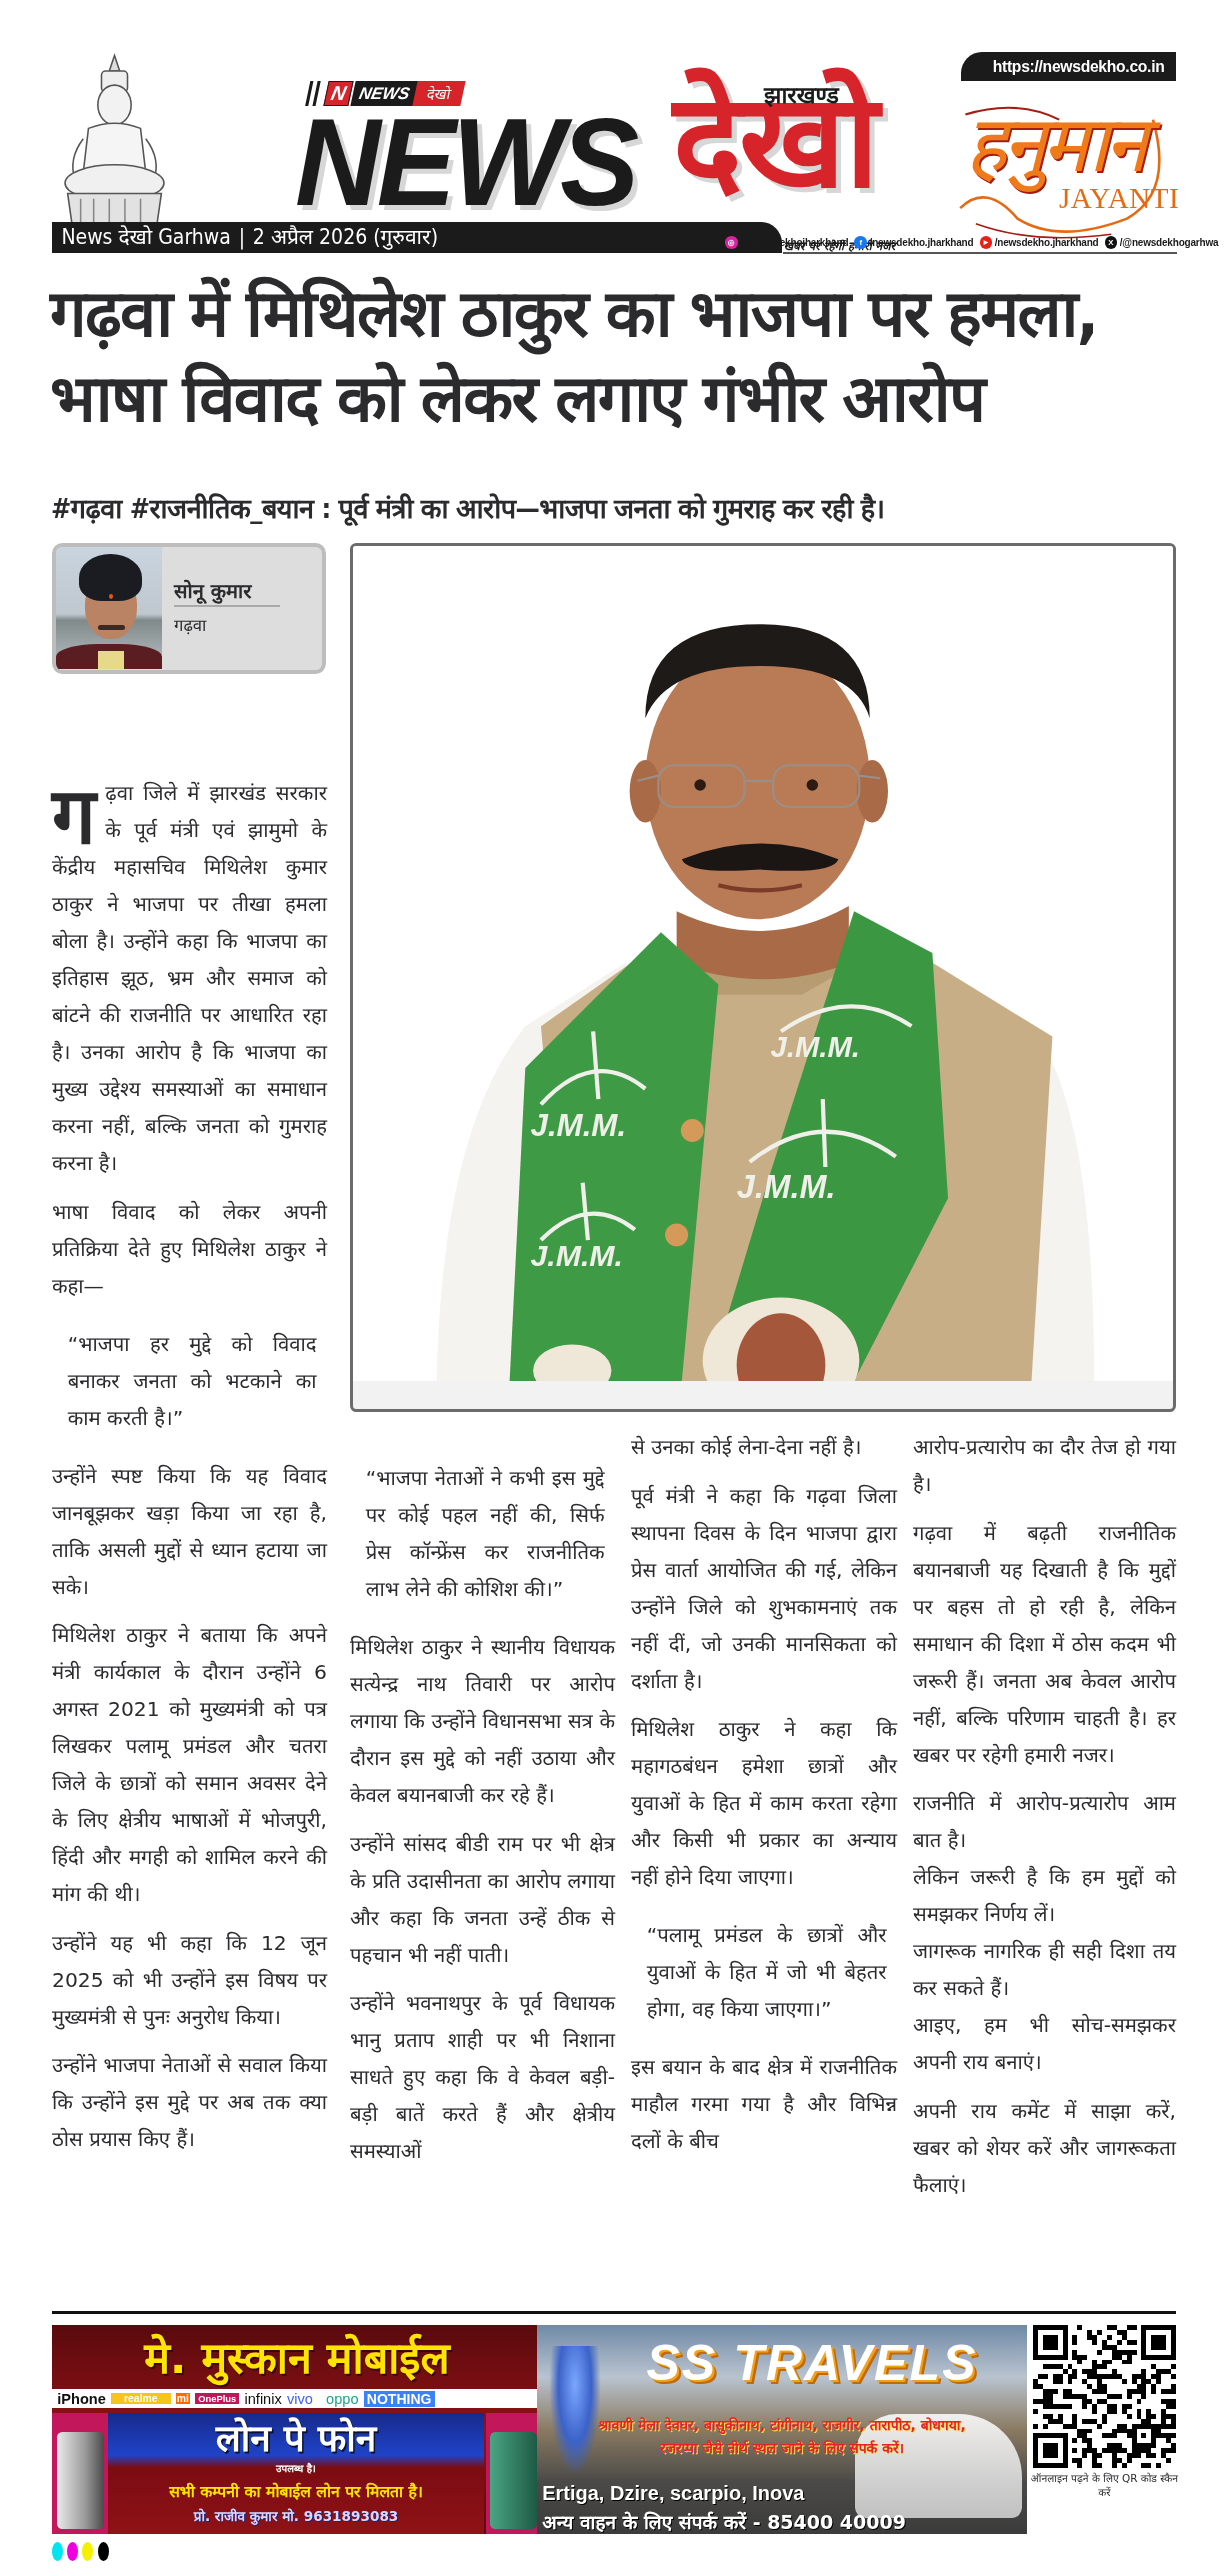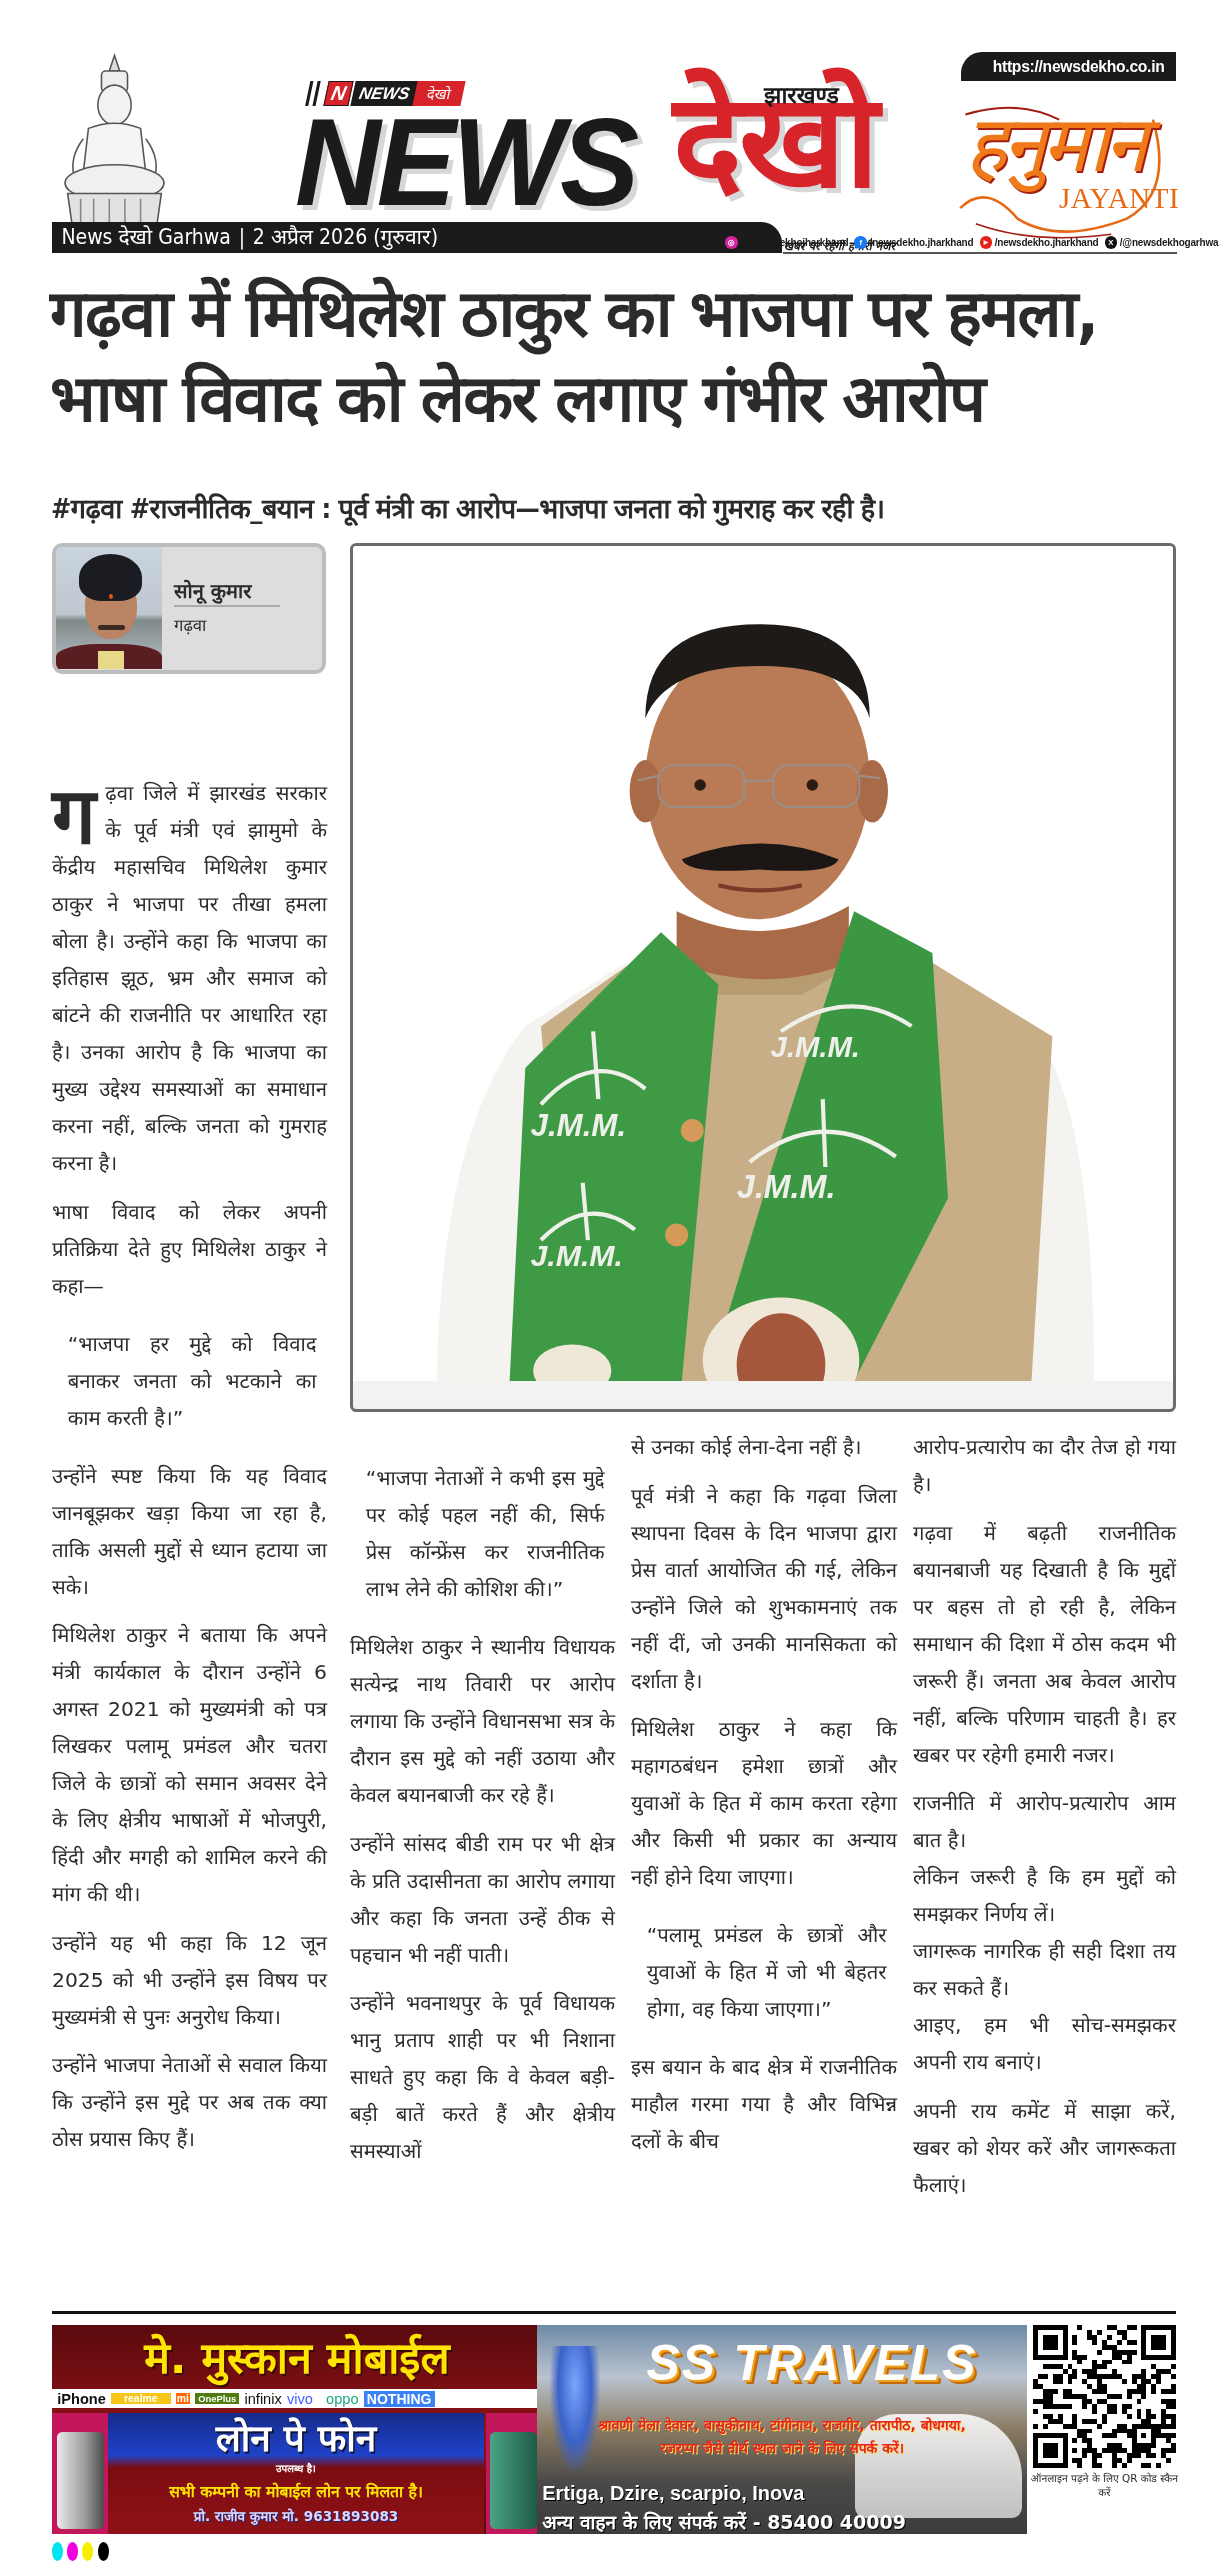--- a/index.html
+++ b/index.html
@@ -299,21 +299,21 @@
 </div>
 
 <div class="abs footer-rule"></div>
 
 <div class="abs ad ad1">
   <div class="title">मे. मुस्कान मोबाईल</div>
   <div class="brands">
     <span style="color:#111;">iPhone</span>
     <span style="background:#f5c518;color:#fff;padding:0 13px;font-size:10.4px;">realme</span>
     <span style="background:#ff6900;color:#fff;padding:0 1px;font-size:10.4px;">mi</span>
-    <span style="background:#4d7c0f;color:#fff;padding:0 3.1px;font-size:9.4px;">OnePlus</span>
+    <span style="background:#be185d;color:#fff;padding:0 3.1px;font-size:9.4px;">OnePlus</span>
     <span style="color:#111;font-weight:normal;">infinix</span>
     <span style="color:#415fff;font-weight:normal;">vivo</span>
     <span style="color:#1ba784;font-weight:normal;margin-left:8px;">oppo</span>
     <span style="background:#3b82f6;color:#fff;padding:0 3.1px;font-size:14px;">NOTHING</span>
   </div>
   <div class="pink-l"></div>
     <div class="pink-r"></div>
   <div class="phone-l"></div>
   <div class="phone-r"></div>
   <div class="loan-panel">

